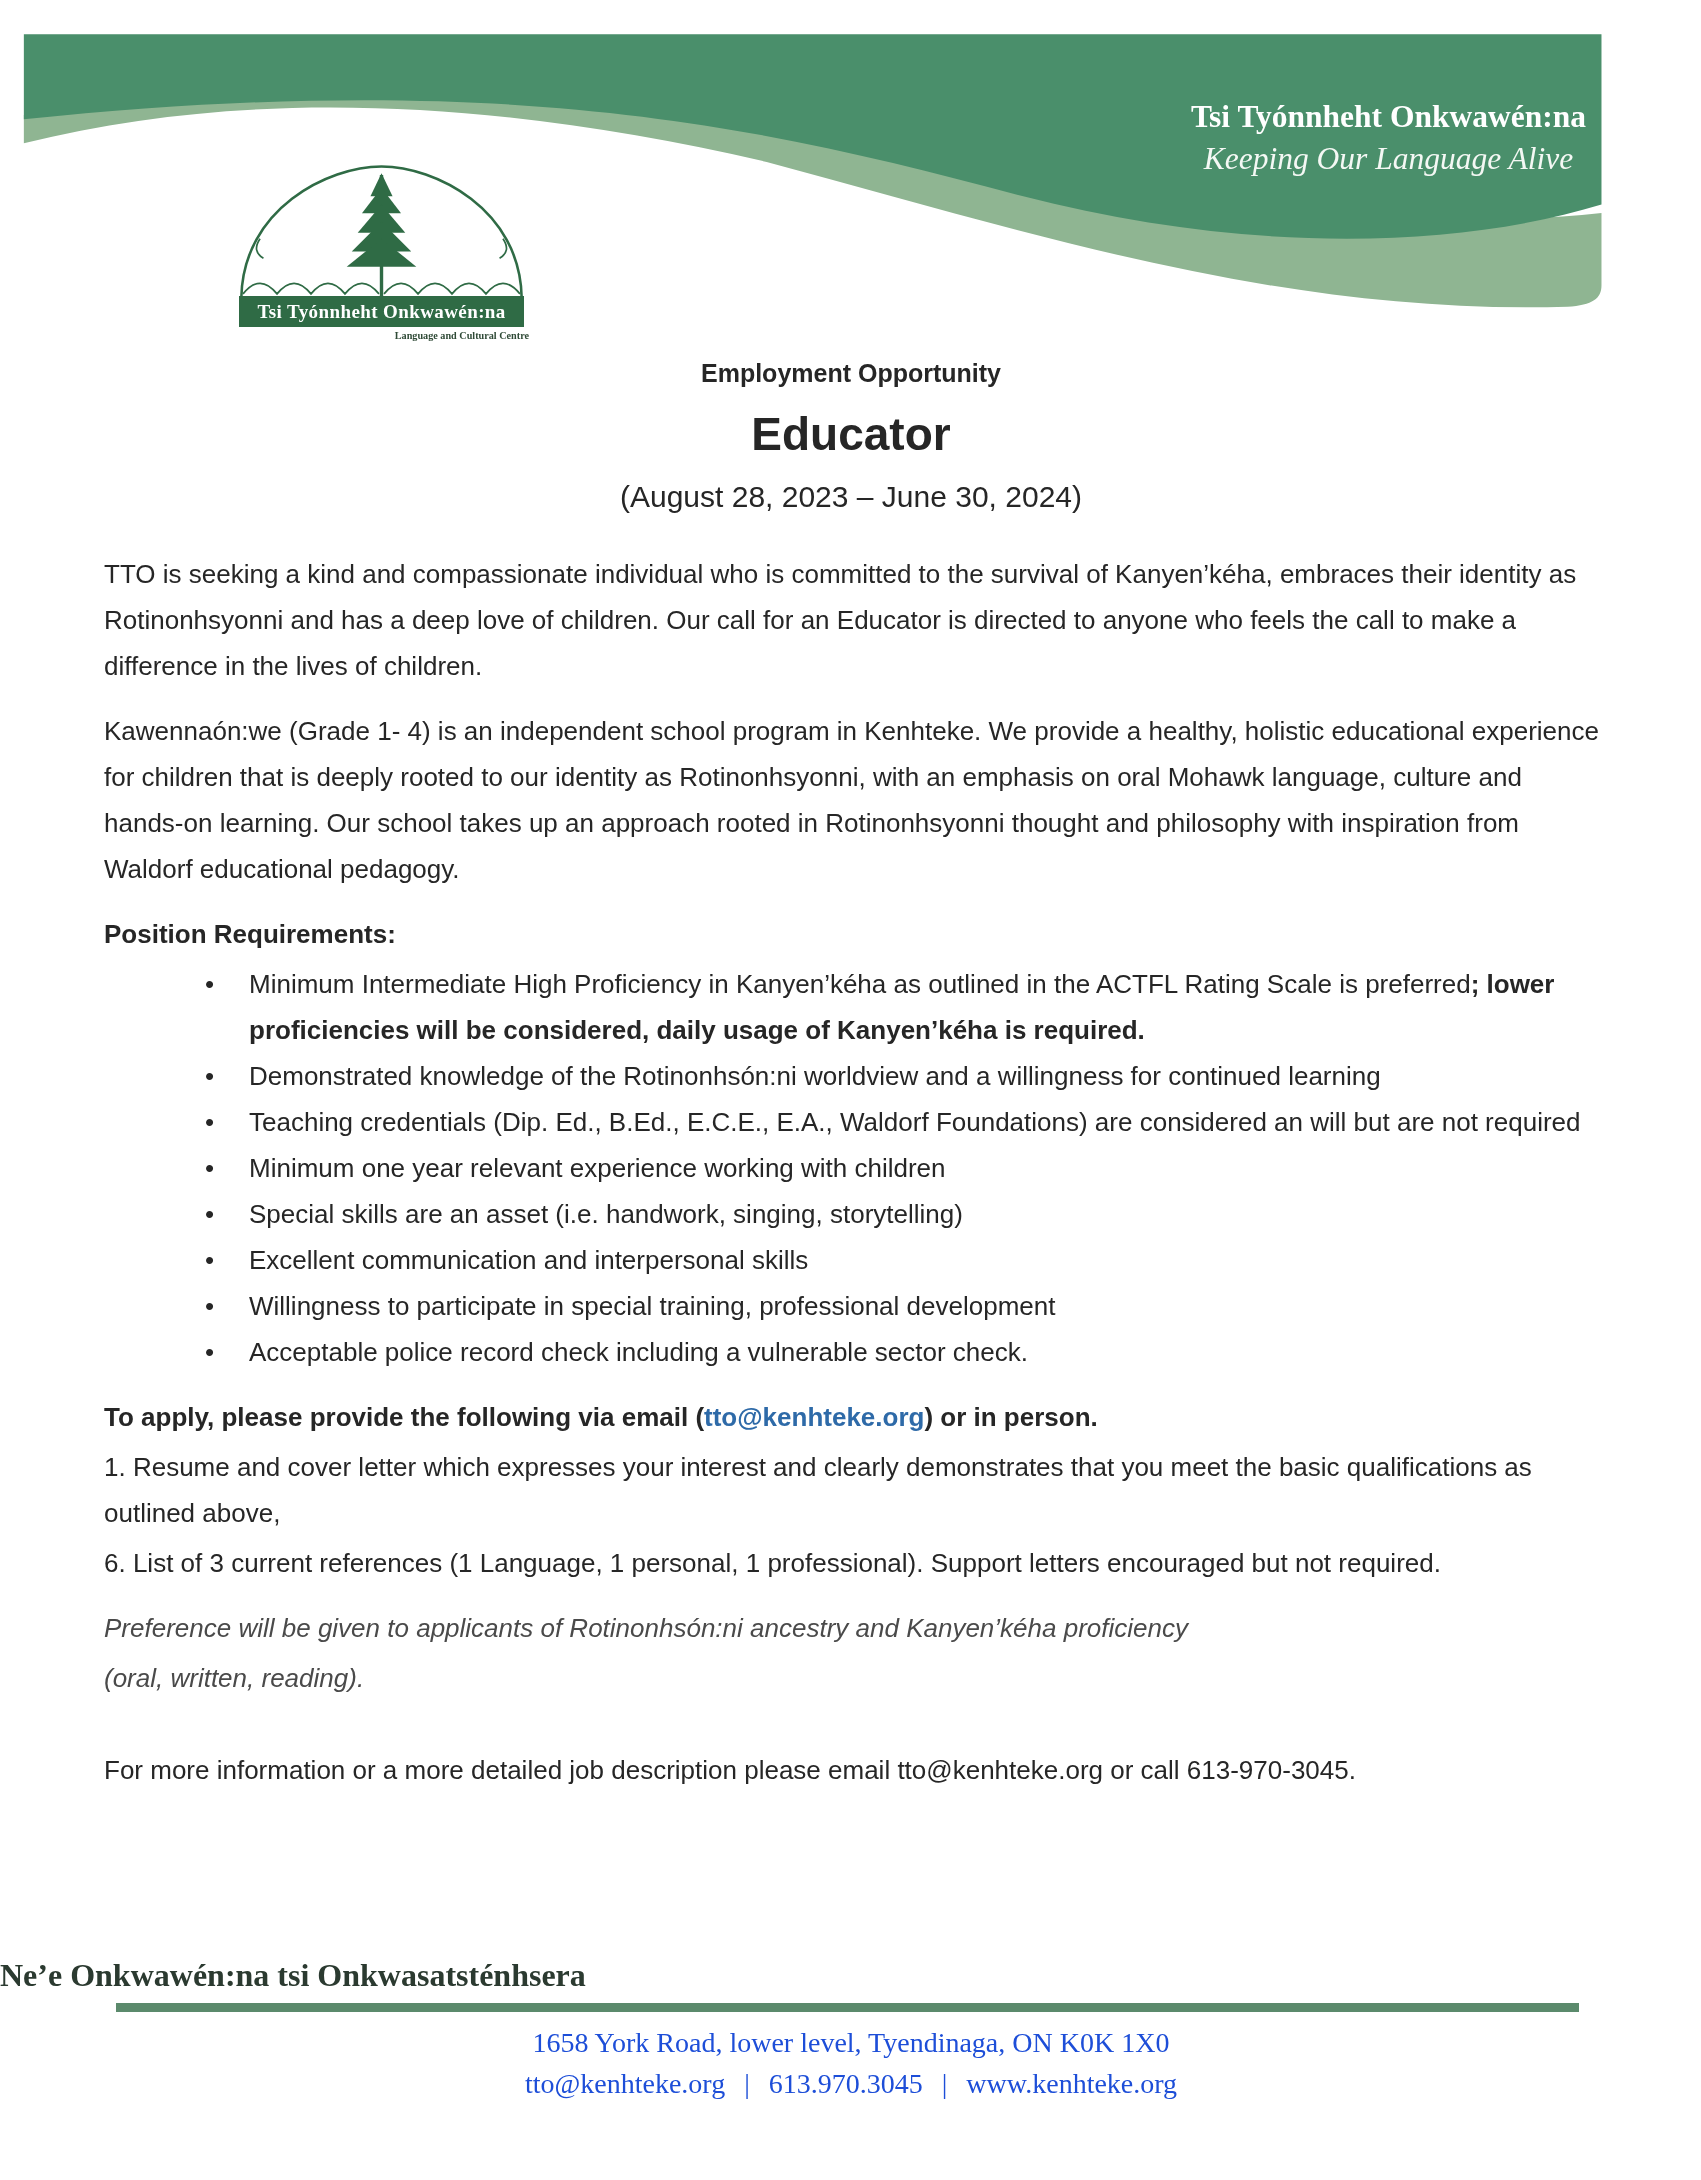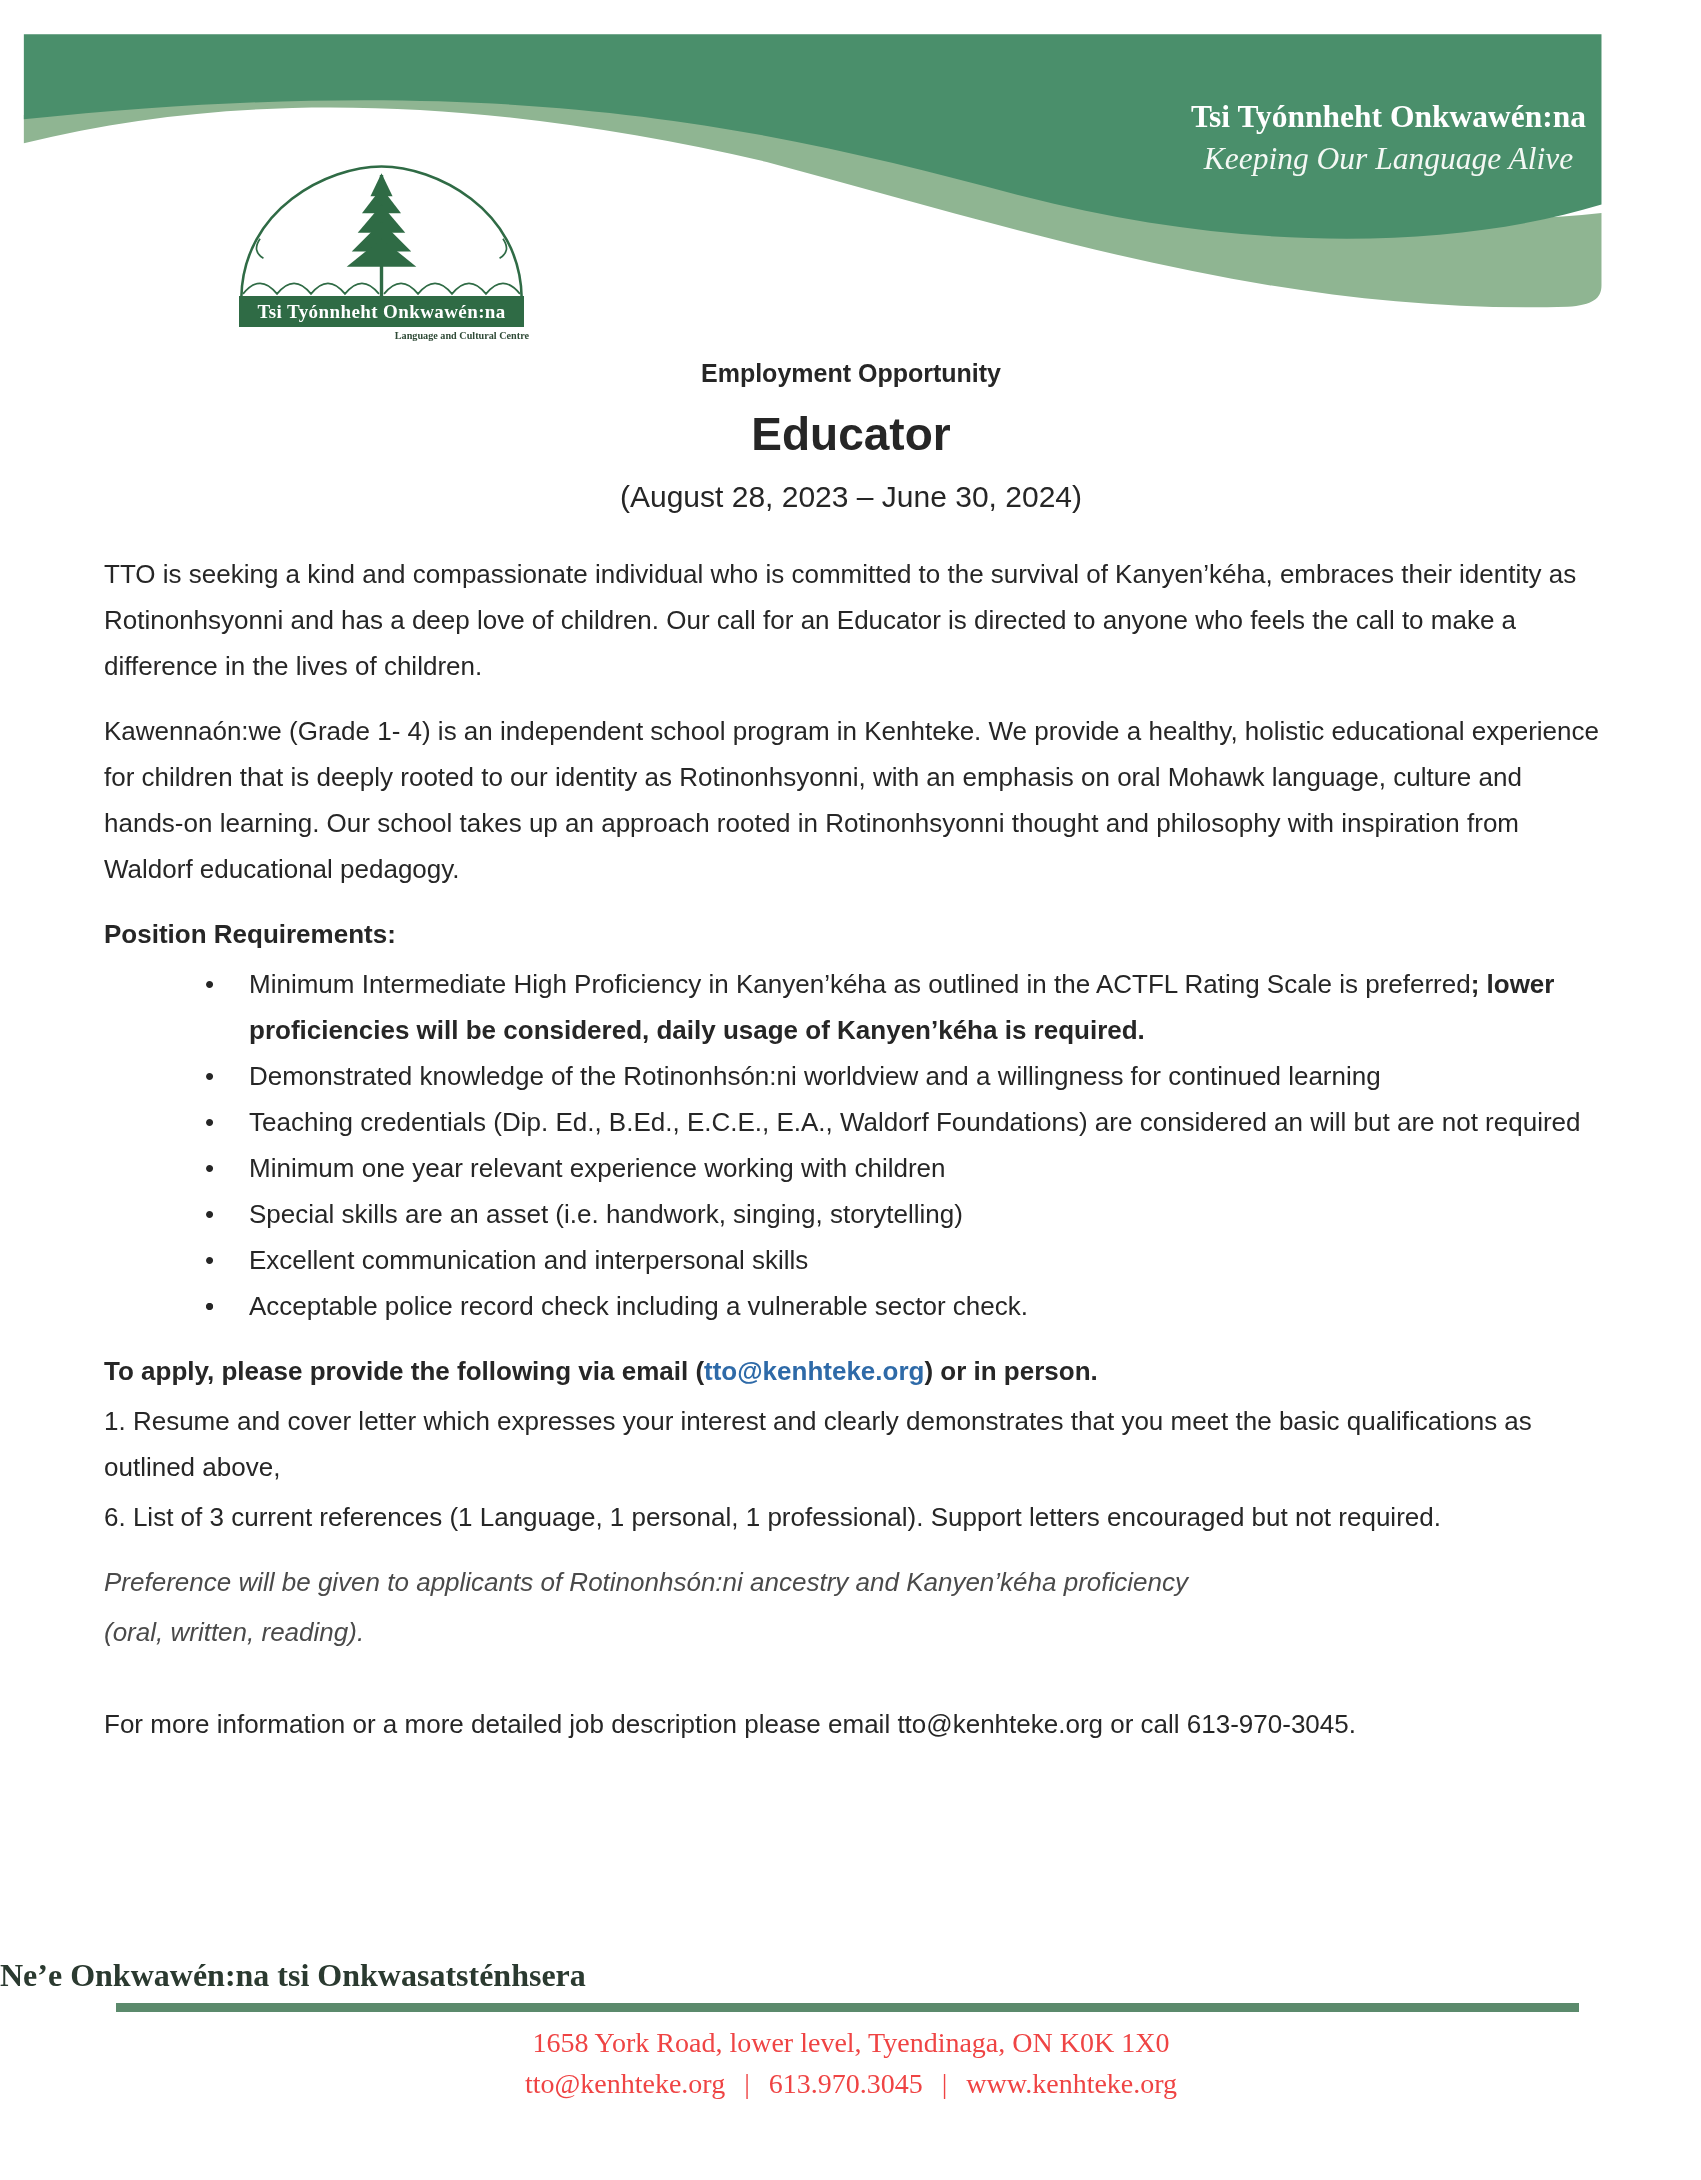--- a/index.html
+++ b/index.html
@@ -57,21 +57,21 @@
       position: absolute; left: 0; top: 1957px; width: 1702px; 
       font-family: "Liberation Serif", serif; font-weight: bold; font-size: 32px;
       color: #2b3a30;
     }
     .footer-rule {
       position: absolute; left: 116px; top: 2003px; width: 1463px; height: 9.4px;
       background: #5b8a6c;
     }
     .footer-address, .footer-contacts {
       position: absolute; left: 0; width: 1702px; text-align: center;
-      font-family: "Liberation Serif", serif; font-size: 28px; color: #ef4444;
+      font-family: "Liberation Serif", serif; font-size: 28px; color: #1d4ed8;
     }
     .footer-address { top: 2027px; }
     .footer-contacts { top: 2068px; }
     .sep { margin: 0 19px; }
   </style>
 </head>
 <body>
 
 <div class="banner">
   <svg width="1702" height="358" viewBox="0 0 1998 420">
@@ -136,20 +136,21 @@
     <li>
       <span class="bullet">•</span>
       <span>Special skills are an asset (i.e. handwork, singing, storytelling)</span>
     </li>
     <li>
       <span class="bullet">•</span>
       <span>Excellent communication and interpersonal skills</span>
     </li>
     <li>
       <span class="bullet">•</span>
+      <span>Willingness to participate in special training, professional development</span>
     </li>
     <li>
       <span class="bullet">•</span>
       <span>Acceptable police record check including a vulnerable sector check.</span>
     </li>
   </ul>
 
   <p class="bold"><span>To apply, please provide the following via email (</span><a class="link">tto@kenhteke.org</a><span>) or in person.</span></p>
   <p>1. Resume and cover letter which expresses your interest and clearly demonstrates that you meet the basic qualifications as outlined above,</p>
   <p>6. List of 3 current references (1 Language, 1 personal, 1 professional). Support letters encouraged but not required.</p>

